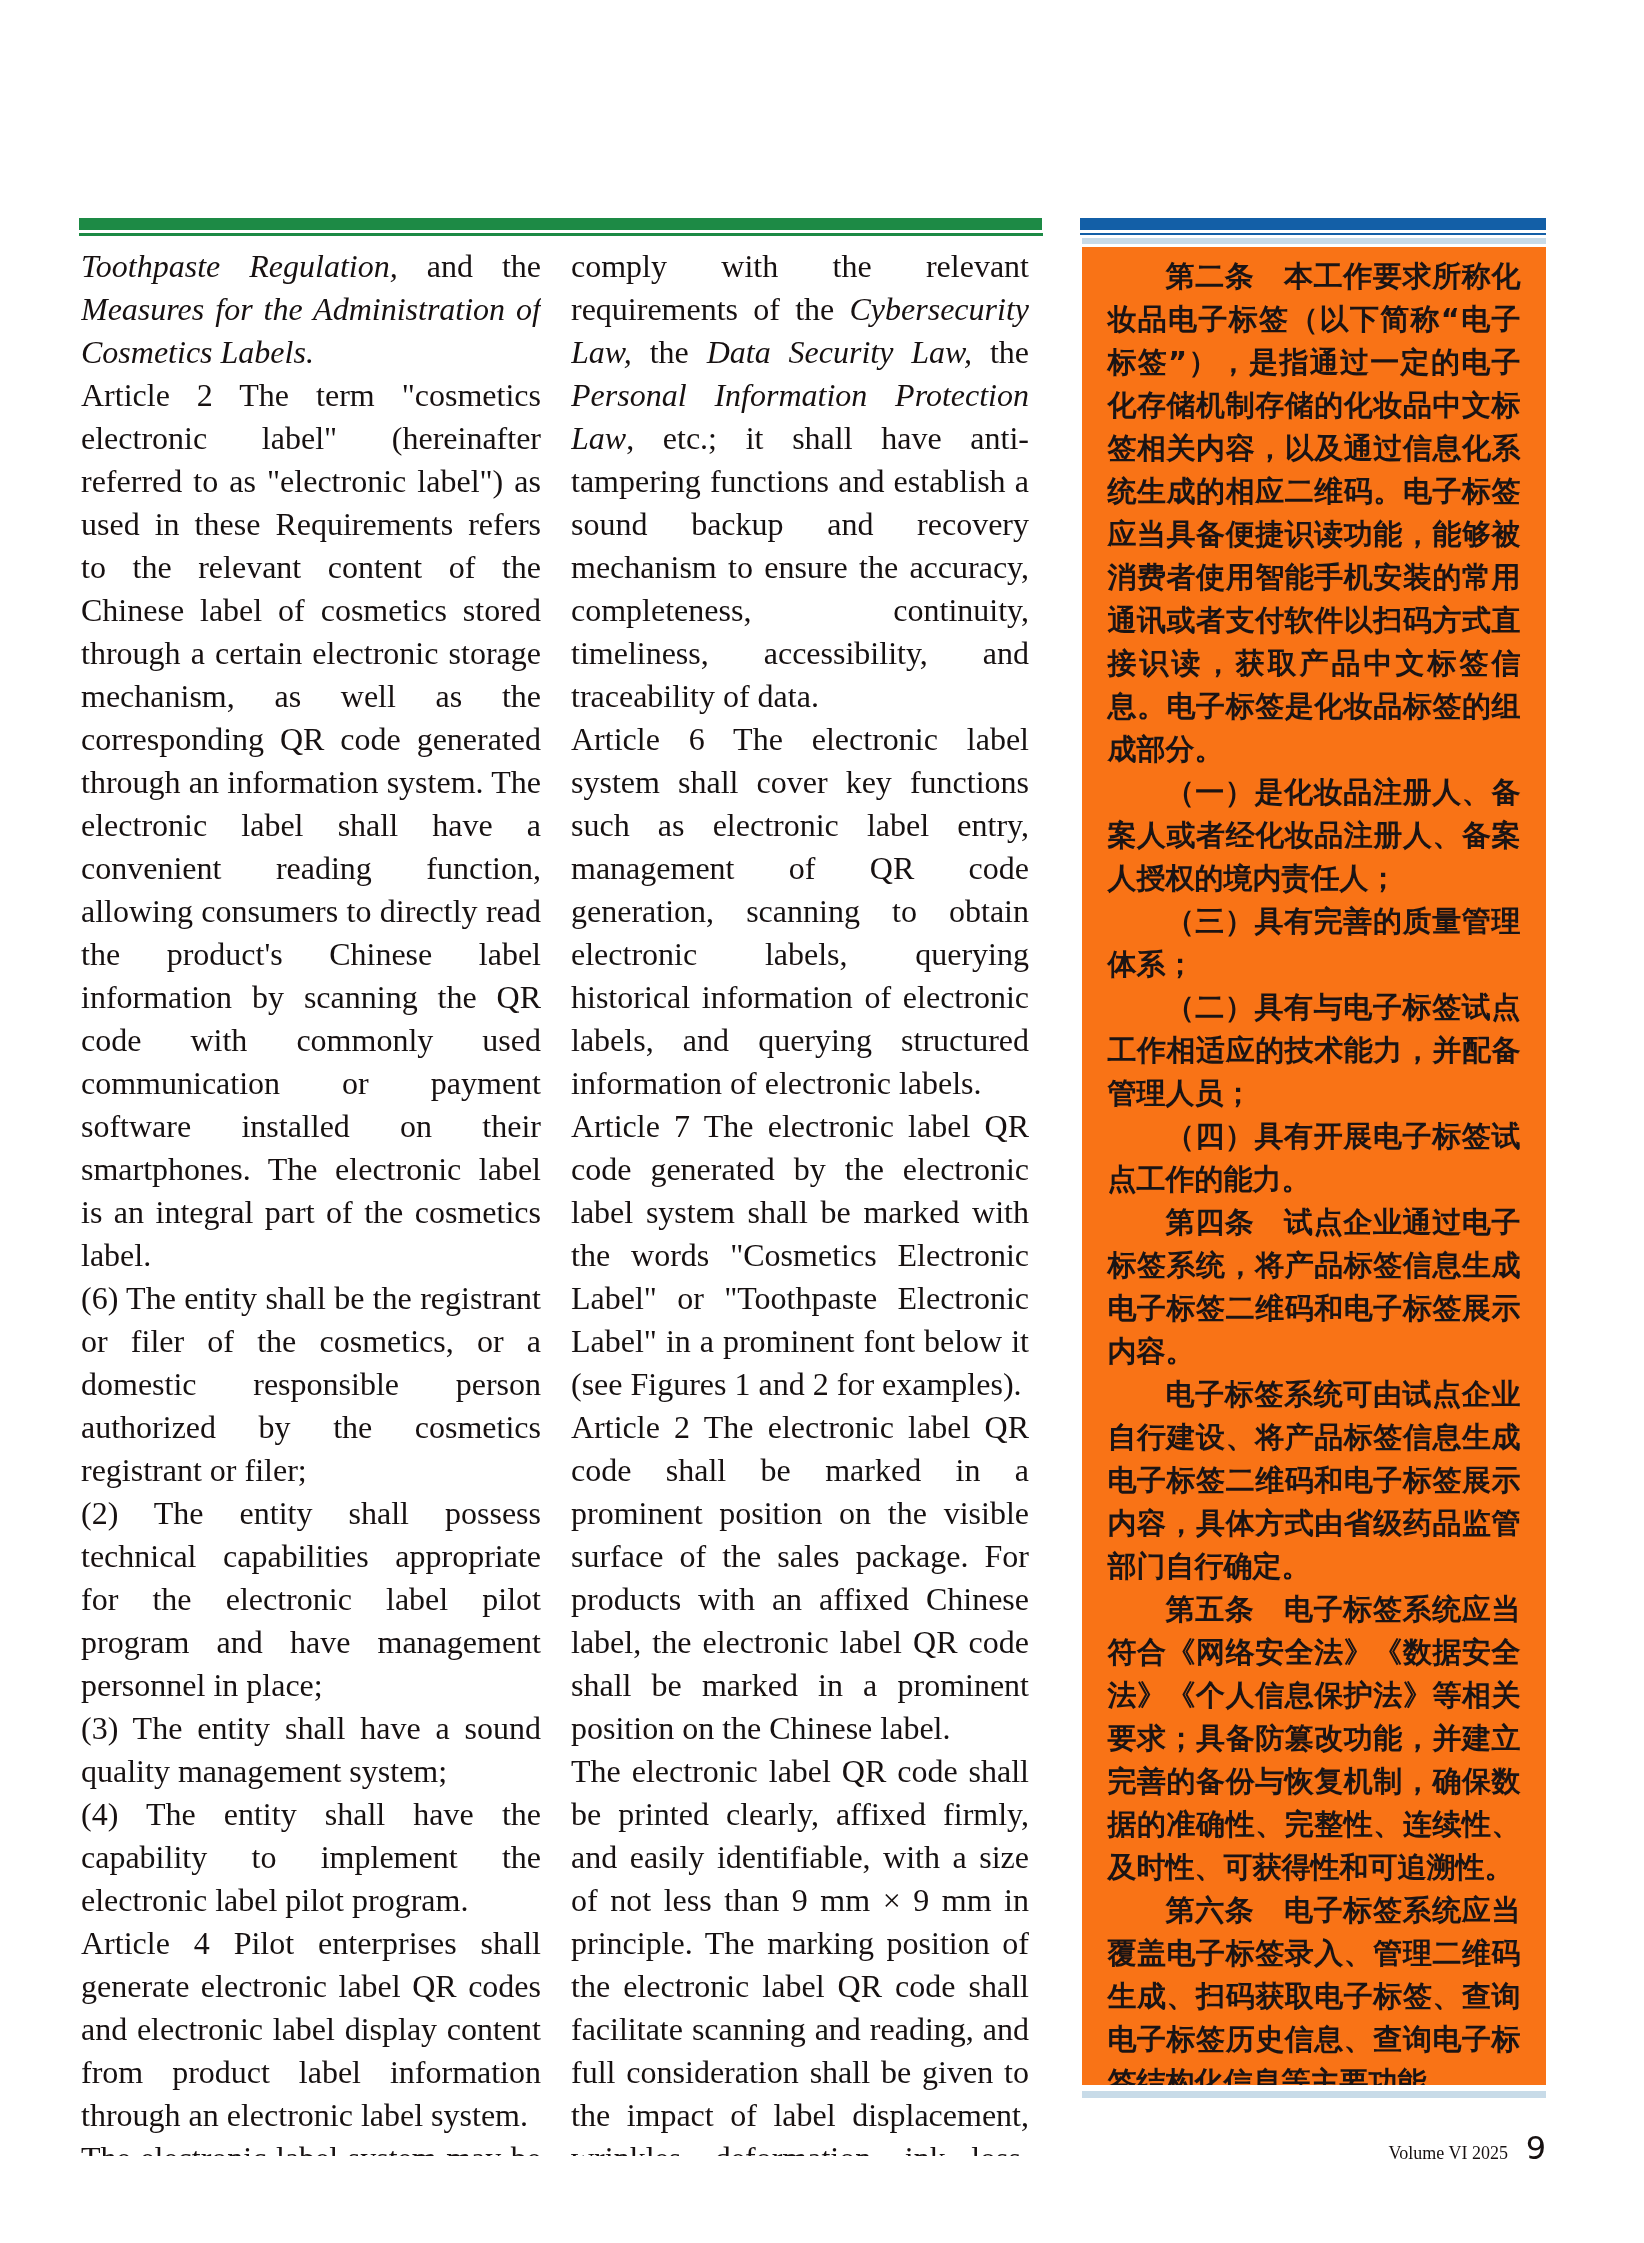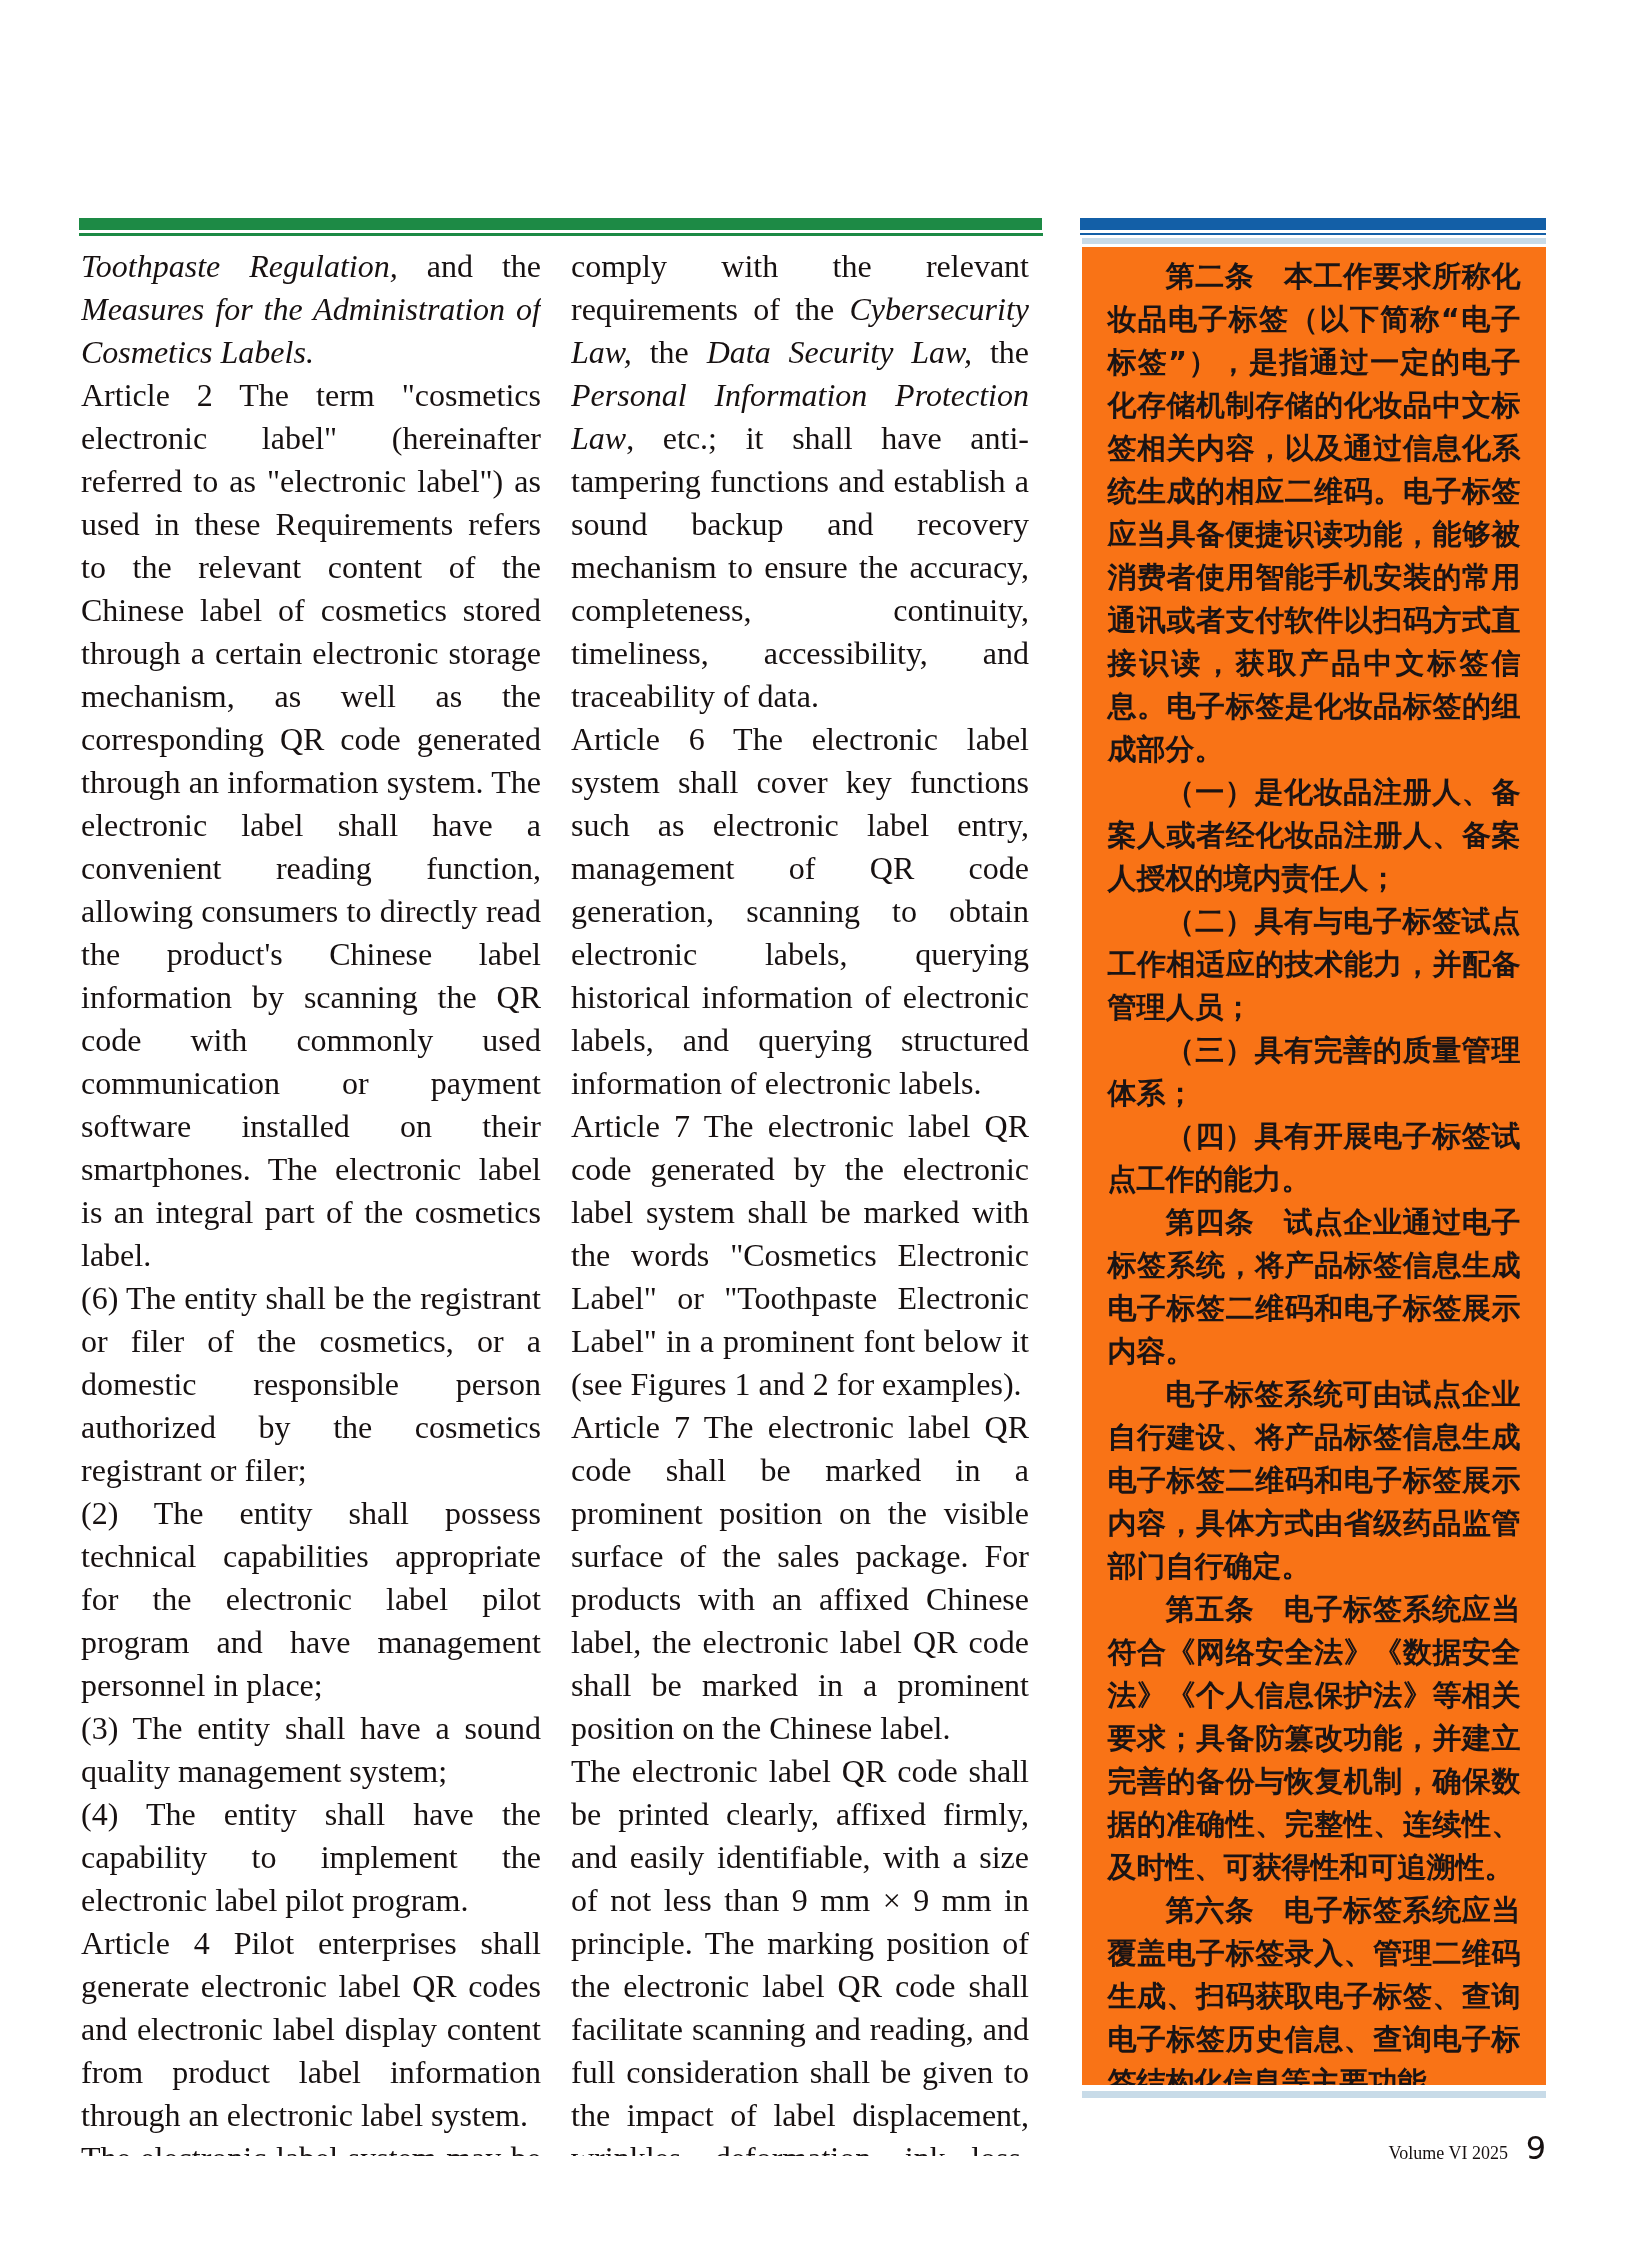--- a/index.html
+++ b/index.html
@@ -92,30 +92,30 @@
     <p class="en"><span>(2) The entity shall possess technical capabilities appropriate for the electronic label pilot program and have management personnel in place;</span></p>
     <p class="en"><span>(3) The entity shall have a sound quality management system;</span></p>
     <p class="en"><span>(4) The entity shall have the capability to implement the electronic label pilot program.</span></p>
     <p class="en"><span>Article 4 Pilot enterprises shall generate electronic label QR codes and electronic label display content from product label information through an electronic label system.</span></p>
     <p class="en"><span>The electronic label system may be constructed independently by pilot enterprises, by third-party technical institutions, or organized and constructed by provincial drug regulatory departments, with the specific method to be determined by provincial drug regulatory departments themselves.</span></p>
   </div>
 <div class="col col-middle">
     <p class="en"><span>comply with the relevant requirements of the </span><i>Cybersecurity Law,</i><span> the </span><i>Data Security Law,</i><span> the </span><i>Personal Information Protection Law</i><span>, etc.; it shall have anti-tampering functions and establish a sound backup and recovery mechanism to ensure the accuracy, completeness, continuity, timeliness, accessibility, and traceability of data.</span></p>
     <p class="en"><span>Article 6 The electronic label system shall cover key functions such as electronic label entry, management of QR code generation, scanning to obtain electronic labels, querying historical information of electronic labels, and querying structured information of electronic labels.</span></p>
     <p class="en"><span>Article 7 The electronic label QR code generated by the electronic label system shall be marked with the words "Cosmetics Electronic Label" or "Toothpaste Electronic Label" in a prominent font below it (see Figures 1 and 2 for examples).</span></p>
-    <p class="en"><span>Article 7 The electronic label QR code shall be marked in a prominent position on the visible surface of the sales package. For products with an affixed Chinese label, the electronic label QR code shall be marked in a prominent position on the Chinese label.</span></p>
+    <p class="en"><span>Article 2 The electronic label QR code shall be marked in a prominent position on the visible surface of the sales package. For products with an affixed Chinese label, the electronic label QR code shall be marked in a prominent position on the Chinese label.</span></p>
     <p class="en"><span>The electronic label QR code shall be printed clearly, affixed firmly, and easily identifiable, with a size of not less than 9 mm × 9 mm in principle. The marking position of the electronic label QR code shall facilitate scanning and reading, and full consideration shall be given to the impact of label displacement, wrinkles, deformation, ink loss, etc., caused during storage and transportation on QR code readability.</span></p>
     <p class="en"><span>For products with packaging boxes, pilot enterprises are encouraged to simultaneously use electronic labels on the packaging containers that are in direct contact with the product contents.</span></p>
   </div>
 
 <div class="panel" style="background-color: #f97316;">
     <p class="cn"><span>第二条　本工作要求所称化妆品电子标签（以下简称“电子标签”），是指通过一定的电子化存储机制存储的化妆品中文标签相关内容，以及通过信息化系统生成的相应二维码。电子标签应当具备便捷识读功能，能够被消费者使用智能手机安装的常用通讯或者支付软件以扫码方式直接识读，获取产品中文标签信息。电子标签是化妆品标签的组成部分。</span></p>
     <p class="cn"><span>（一）是化妆品注册人、备案人或者经化妆品注册人、备案人授权的境内责任人；</span></p>
+    <p class="cn"><span>（三）具有完善的质量管理体系；</span></p>
     <p class="cn"><span>（二）具有与电子标签试点工作相适应的技术能力，并配备管理人员；</span></p>
-    <p class="cn"><span>（三）具有完善的质量管理体系；</span></p>
     <p class="cn"><span>（四）具有开展电子标签试点工作的能力。</span></p>
     <p class="cn"><span>第四条　试点企业通过电子标签系统，将产品标签信息生成电子标签二维码和电子标签展示内容。</span></p>
     <p class="cn"><span>电子标签系统可由试点企业自行建设、将产品标签信息生成电子标签二维码和电子标签展示内容，具体方式由省级药品监管部门自行确定。</span></p>
     <p class="cn"><span>第五条　电子标签系统应当符合《网络安全法》《数据安全法》《个人信息保护法》等相关要求；具备防篡改功能，并建立完善的备份与恢复机制，确保数据的准确性、完整性、连续性、及时性、可获得性和可追溯性。</span></p>
     <p class="cn"><span>第六条　电子标签系统应当覆盖电子标签录入、管理二维码生成、扫码获取电子标签、查询电子标签历史信息、查询电子标签结构化信息等主要功能。</span></p>
   </div>
 
 <div class="accent-bar strip-bottom" style="background-color: rgb(200, 219, 232);"></div>
 
 <div class="footer">

